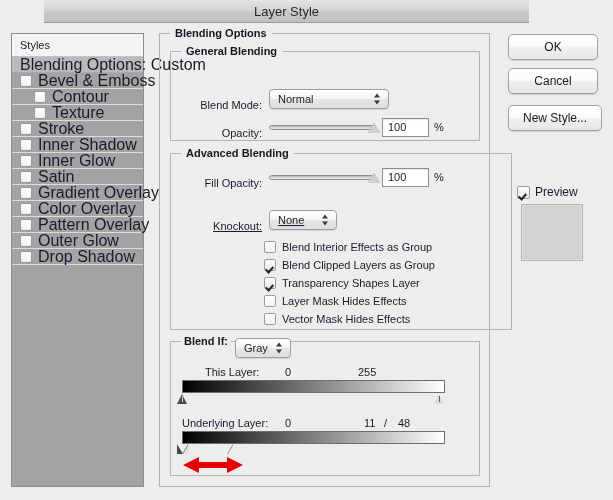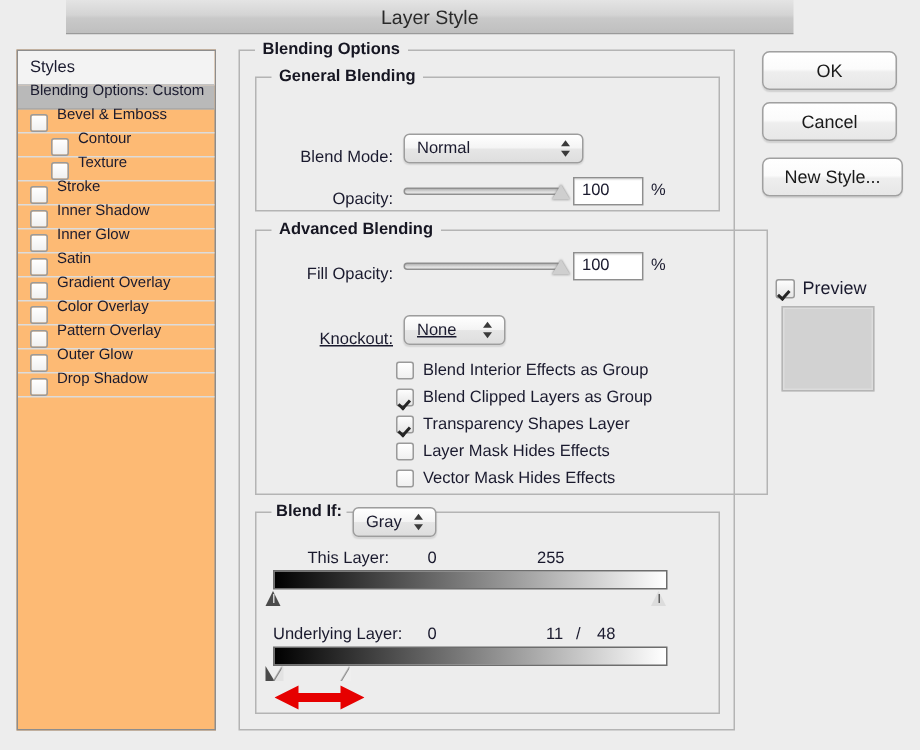--- a/index.html
+++ b/index.html
@@ -33,37 +33,37 @@
 
   
   .window-body {
     position: absolute; left: 0; top: 23px; width: 613px; height: 477px;
     background: #ededed;
   }
 
   
   .sidebar {
     position: absolute; left: 11px; top: 10px; width: 133px; height: 454px;
-    background: #fdba74;
+    background: #a3a3a3;
     border: 1px solid #8d8d8d;
   }
   .sidebar-header {
     height: 23px; line-height: 23px;
     padding-left: 8px;
     background: #f3f3f3;
     border-bottom: 1px solid #c3c3c3;
     font-size: 11px;
   }
   .sidebar-item {
     height: 16px; line-height: 22px;
     padding-left: 8px;
     border-bottom: 1px solid #dcdcdc;
-    font-size: 10px;
+    font-size: 16px;
     white-space: nowrap;
-    display: flex; align-items: flex-end;
+    display: flex; align-items: center;
   }
   .sidebar-item.selected {
     background: #b9b9b9;
     border-bottom: 1px solid #aaa;
   }
   .sidebar-item.indent { padding-left: 22px; }
 
   
   .cb {
     display: inline-block;

